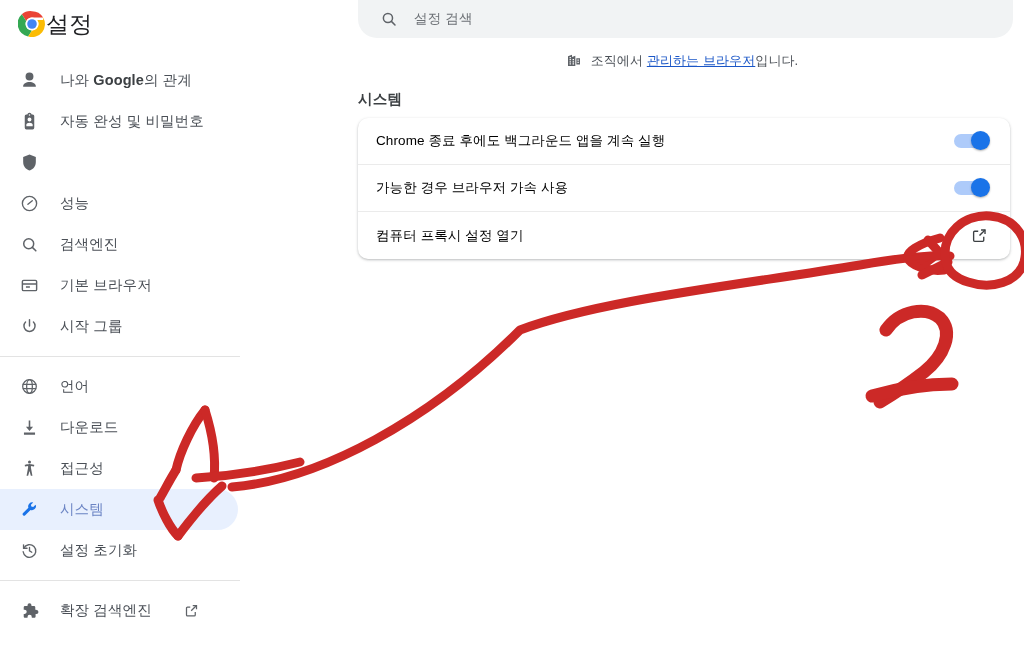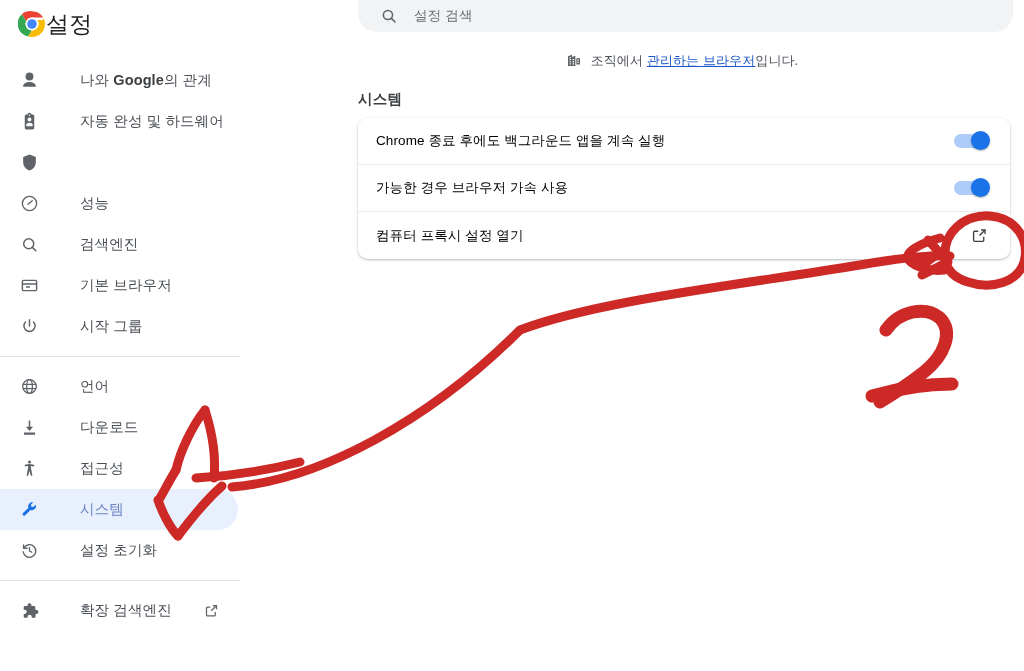--- a/index.html
+++ b/index.html
@@ -82,21 +82,20 @@
     justify-content: center;
     color: #5f6368;
   }
   .nav-item .nav-icon svg { display: block; }
 
   .nav-label {
     font-size: 14.5px;
     color: #4b5057;
     white-space: nowrap;
     letter-spacing: 0.1px;
-    margin-left: 20px;
   }
   .nav-label b { font-weight: 700; color: #3c4043; }
 
   .nav-item.selected { background: #e8f0fe; }
   .nav-item.selected .nav-icon { color: #1a73e8; }
   .nav-item.selected .nav-label { color: #6b84c4; }
 
   .nav-ext-icon {
     width: 15px; height: 15px;
     margin-left: 12px;
@@ -119,21 +118,21 @@
     top: 0; left: 340px;
     width: 684px;
     height: 671px;
     background: #ffffff;
   }
 
   .search-wrap {
     position: absolute;
     top: 0px; left: 18px;
     width: 655px;
-    height: 32px;
+    height: 38px;
     background: #f1f3f4;
     border-radius: 0 0 19px 19px;
     display: flex;
     align-items: center;
     padding-left: 22px;
     gap: 16px;
   }
   .search-icon { width: 18px; height: 18px; color: #5f6368; display:flex; }
   .search-placeholder {
     font-size: 13.5px;
@@ -267,21 +266,21 @@
         </span>
         <span class="nav-label">나와 <b>Google</b>의 관계</span>
       </div>
 
       <div class="nav-item">
         <span class="nav-icon">
           <svg viewBox="0 0 24 24" width="19" height="19" fill="currentColor">
               <path d="M16 3h-1.2A2.8 2.8 0 0 0 12 1a2.8 2.8 0 0 0-2.8 2H8a2 2 0 0 0-2 2v15a2 2 0 0 0 2 2h8a2 2 0 0 0 2-2V5a2 2 0 0 0-2-2zm-4-.2c.55 0 1 .45 1 1s-.45 1-1 1-1-.45-1-1 .45-1 1-1zM12 7a2.5 2.5 0 1 1 0 5 2.5 2.5 0 0 1 0-5zm0 6.5c2.2 0 4 1.2 4 2.4V18H8v-2.1c0-1.2 1.8-2.4 4-2.4z"></path>
             </svg>
         </span>
-        <span class="nav-label">자동 완성 및 하드웨어</span>
+        <span class="nav-label">자동 완성 및 비밀번호</span>
       </div>
 
       <div class="nav-item">
         <span class="nav-icon">
           <svg viewBox="0 0 24 24" width="19" height="19" fill="currentColor">
               <path d="M12 2 4 5.2v6.1c0 5 3.4 9.7 8 10.7 4.6-1 8-5.7 8-10.7V5.2L12 2z"></path>
             </svg>
         </span>
       </div>
 

